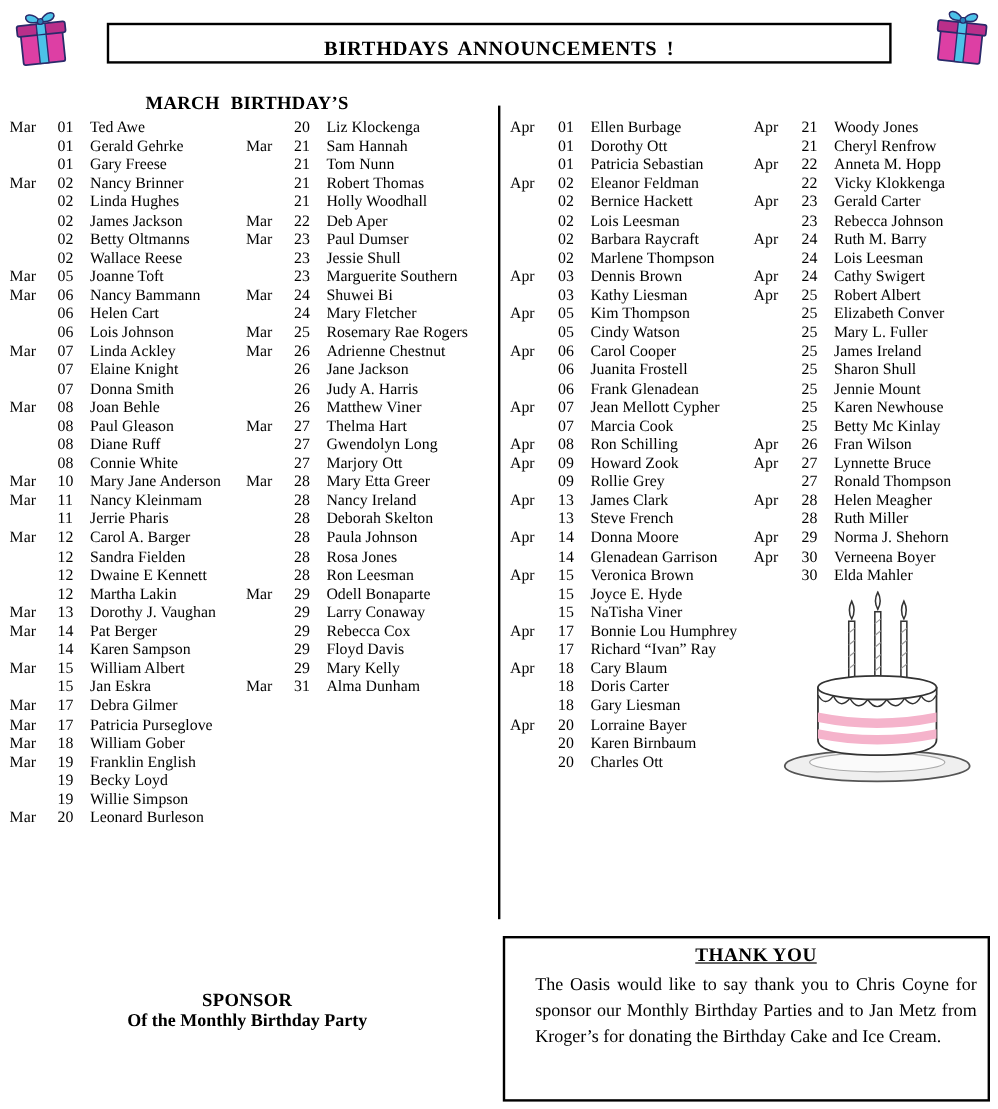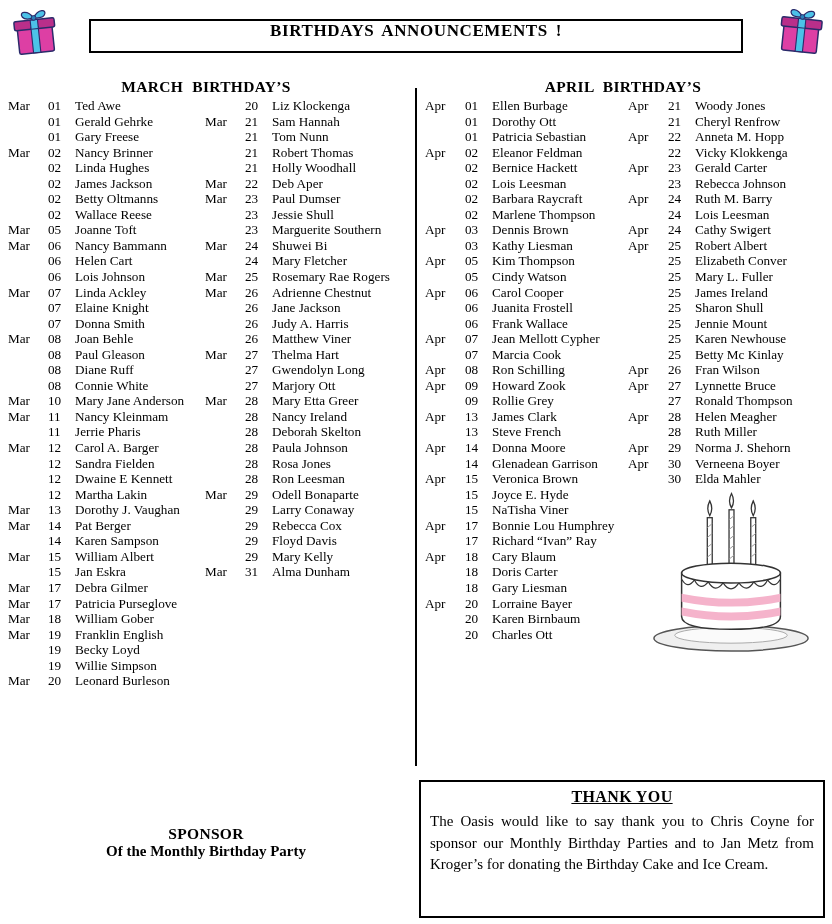--- a/index.html
+++ b/index.html
@@ -2,21 +2,21 @@
 <html><head>
 <meta charset="utf-8">
 <title>Birthdays Announcements</title>
 <style>
   * { margin:0; padding:0; box-sizing:border-box; }
   html,body { background:#fff; }
   body { font-family:"Liberation Serif", serif; color:#000; }
   .page { position:relative; width:832px; height:924px; background:#ffffff; overflow:hidden; }
 
   .header-box { position:absolute; left:89px; top:19px; width:654px; height:34px;
-    border:2px solid #000; display:flex; align-items:flex-start; justify-content:center; }
+    border:2px solid #000; display:flex; align-items:flex-end; justify-content:center; }
   .page-title { font-size:17px; font-weight:bold; letter-spacing:0.6px; word-spacing:3px; }
 
   .gift { position:absolute; }
   .gift-left { left:8px; top:5px; width:55px; height:55px; }
   .gift-right { left:772px; top:4px; width:57px; height:55px; transform:scaleX(-1); }
 
   .col-heading { position:absolute; top:78px; font-size:15.5px; font-weight:bold;
     text-align:center; letter-spacing:0.3px; word-spacing:5px; }
   .march-heading { left:0; width:412px; }
   .april-heading { left:418px; width:410px; }
@@ -32,21 +32,21 @@
   .brow { display:grid; grid-template-columns:40px 27px 1fr; height:15.55px;
     font-size:13.2px; line-height:15.55px; white-space:nowrap; overflow:visible; }
 
   .cake { position:absolute; left:648px; top:492px; width:168px; height:166px; }
 
   .sponsor { position:absolute; left:0; top:789px; width:412px; text-align:center; font-weight:bold; }
   .sponsor-title { font-size:15.5px; letter-spacing:0.3px;margin-top:36px; }
   .sponsor-subtitle { font-size:15px; }
 
   .thankyou-box { position:absolute; left:419px; top:780px; width:406px; height:138px;
-    border:2px solid #000; padding:6px 9px 0 9px; background:#fff; }
+    border:2px solid #000; padding:6px 9px 0 25px; background:#fff; }
   .ty-heading { text-align:center; font-size:16px; font-weight:bold;
     text-decoration:underline; margin-bottom:5px; letter-spacing:0.4px; }
   .ty-body { font-size:15px; line-height:21.5px; text-align:justify; }
 </style>
 </head>
 <body>
 
 <div class="page">
 
   <div class="gift gift-left">
@@ -75,21 +75,20 @@
         <rect x="26" y="24" width="8" height="28" fill="#4cc2e8" stroke="#2a2a6a" stroke-width="1.2"></rect>
         <rect x="26" y="16" width="8" height="10" fill="#4cc2e8" stroke="#2a2a6a" stroke-width="1.2"></rect>
         <path d="M30 14 C 24 4, 14 6, 18 12 C 20 15, 26 15, 30 14 Z" fill="#4cc2e8" stroke="#2a2a6a" stroke-width="1.4"></path>
         <path d="M30 14 C 36 4, 46 6, 42 12 C 40 15, 34 15, 30 14 Z" fill="#4cc2e8" stroke="#2a2a6a" stroke-width="1.4"></path>
         <circle cx="30" cy="14" r="2.6" fill="#2a7fb8" stroke="#2a2a6a"></circle>
       </g>
     </svg>
   </div>
 
   <div class="col-heading march-heading">MARCH BIRTHDAY’S</div>
-  <div class="col-heading april-heading">APRIL BIRTHDAY’S</div>
 
   <div class="divider"></div>
 
   <div class="list march-1">
       <div class="brow">
         <span class="brow-month">Mar</span>
         <span class="brow-day">01</span>
         <span class="brow-name">Ted Awe</span>
       </div>
       <div class="brow">
@@ -502,21 +501,21 @@
         <span class="brow-name">Carol Cooper</span>
       </div>
       <div class="brow">
         <span class="brow-month"></span>
         <span class="brow-day">06</span>
         <span class="brow-name">Juanita Frostell</span>
       </div>
       <div class="brow">
         <span class="brow-month"></span>
         <span class="brow-day">06</span>
-        <span class="brow-name">Frank Wallace</span>
+        <span class="brow-name">Frank Glenadean</span>
       </div>
       <div class="brow">
         <span class="brow-month">Apr</span>
         <span class="brow-day">07</span>
         <span class="brow-name">Jean Mellott Cypher</span>
       </div>
       <div class="brow">
         <span class="brow-month"></span>
         <span class="brow-day">07</span>
         <span class="brow-name">Marcia Cook</span>

